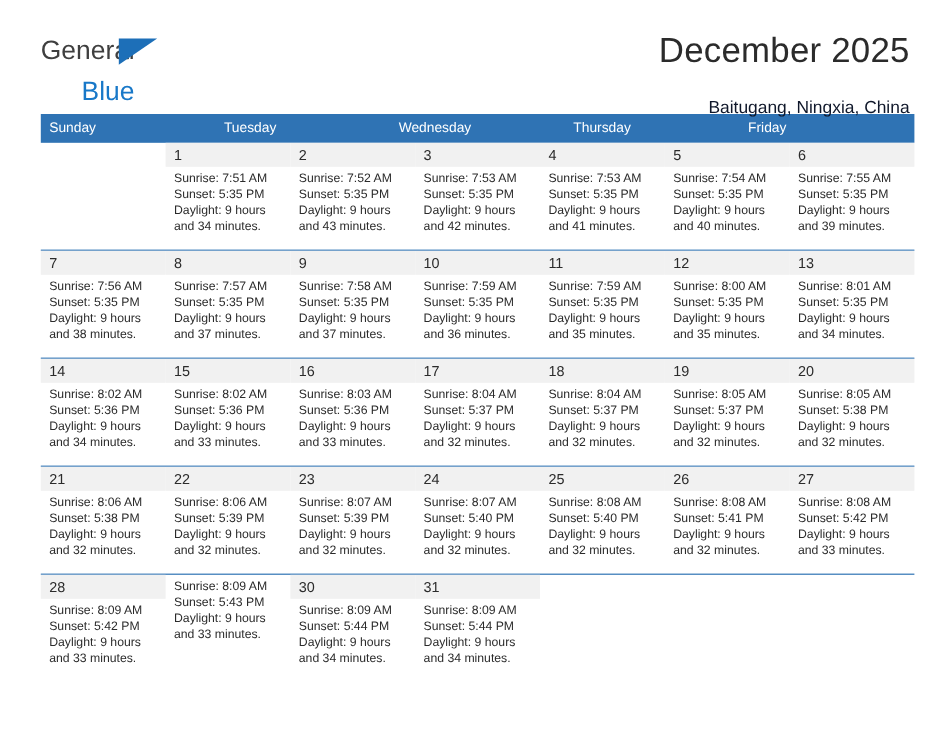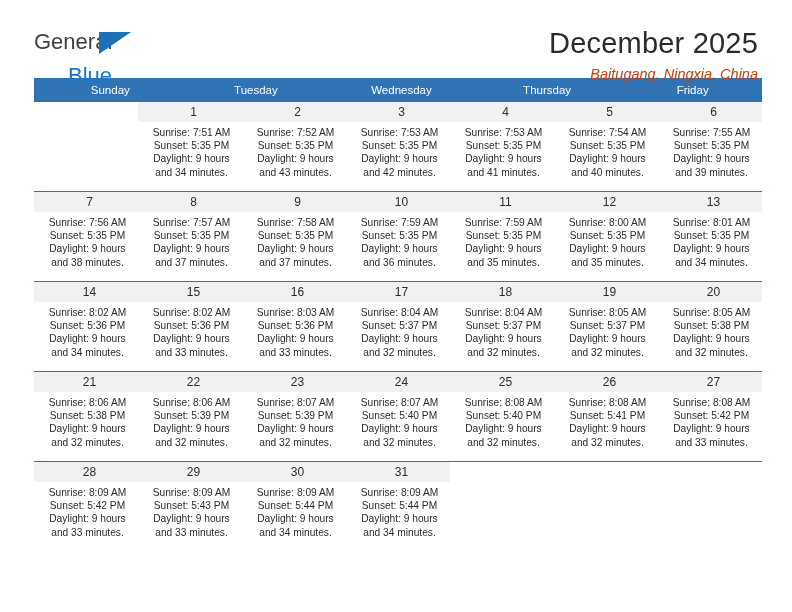--- a/index.html
+++ b/index.html
@@ -71,31 +71,29 @@
   .month-title {
     font-size: 29px;
     color: #2b2b2b;
     line-height: 34px;
     font-weight: normal;
     letter-spacing: 0.2px;
     margin-left: 16px;
   }
   .location-title {
     font-size: 14.5px;
-    color: #c2410c;
+    color: #0f172a;
     line-height: 20px;
-    margin-top: 4px;
-    font-style: italic;
+    margin-top: 20px;
   }
 
   
   .calendar {
     width: 728px;
-    margin-top: 4px;
-    text-align: center;
+    margin-top: 21px;
   }
 
   .weekday-row {
     display: flex;
     background: #2f73b4;
   }
   .weekday-cell {
     flex: 1 1 0;
     color: #ffffff;
     font-size: 11.5px;
@@ -430,21 +428,20 @@
           <div class="day-cell">
             <div class="day-number">28</div>
             <div class="day-info">
               <div>Sunrise: 8:09 AM</div>
               <div>Sunset: 5:42 PM</div>
               <div>Daylight: 9 hours</div>
               <div>and 33 minutes.</div>
             </div>
           </div>
           <div class="day-cell">
-            <div class="day-number">29</div>
             <div class="day-info">
               <div>Sunrise: 8:09 AM</div>
               <div>Sunset: 5:43 PM</div>
               <div>Daylight: 9 hours</div>
               <div>and 33 minutes.</div>
             </div>
           </div>
           <div class="day-cell">
             <div class="day-number">30</div>
             <div class="day-info">

